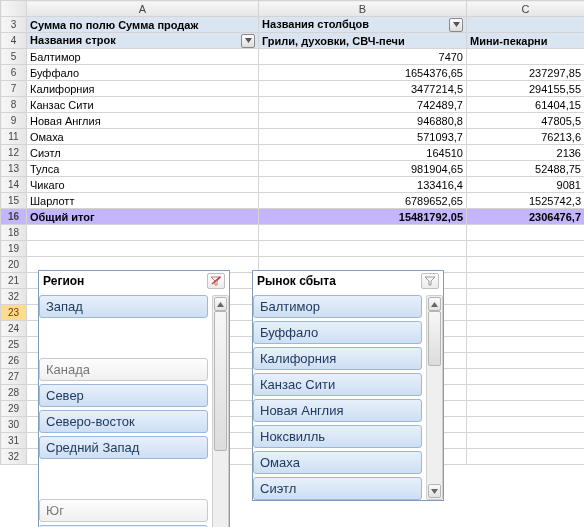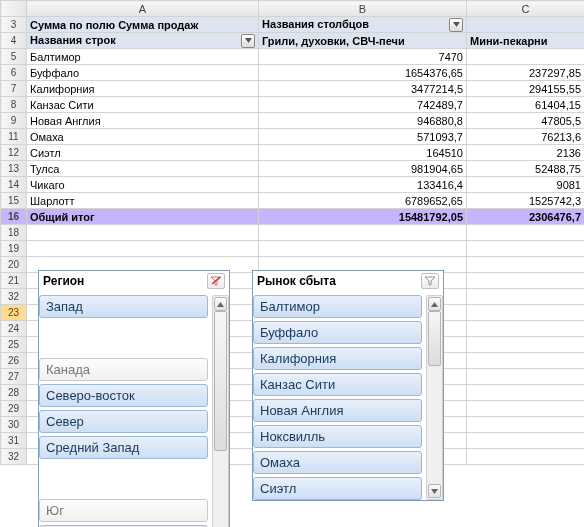--- a/index.html
+++ b/index.html
@@ -344,22 +344,22 @@
       <svg width="12" height="10" viewBox="0 0 12 10">
           <path d="M1 1 L5 5 L5 9 L7 9 L7 5 L11 1 Z" fill="none" stroke="#c77" stroke-width="1"></path>
           <line x1="2" y1="8" x2="10" y2="1" stroke="#c33" stroke-width="1.3"></line>
         </svg>
     </span>
   </div>
   <div class="body">
     <div class="items" id="s1items">
         <div class="item sel">Запад</div>
         <div class="item unsel">Канада</div>
+        <div class="item sel">Север</div>
         <div class="item sel">Северо-восток</div>
-        <div class="item sel">Север</div>
         <div class="item sel">Средний Запад</div>
         <div class="item unsel">Юг</div>
         <div class="item sel">Юго-восток</div>
         <div class="item unsel">Юго-запад</div>
       </div>
     <div class="scrollbar">
       <div class="sbbtn">
           <svg width="7" height="5">
             <path d="M0 5 L3.5 0 L7 5 Z" fill="#666"></path>
           </svg>

